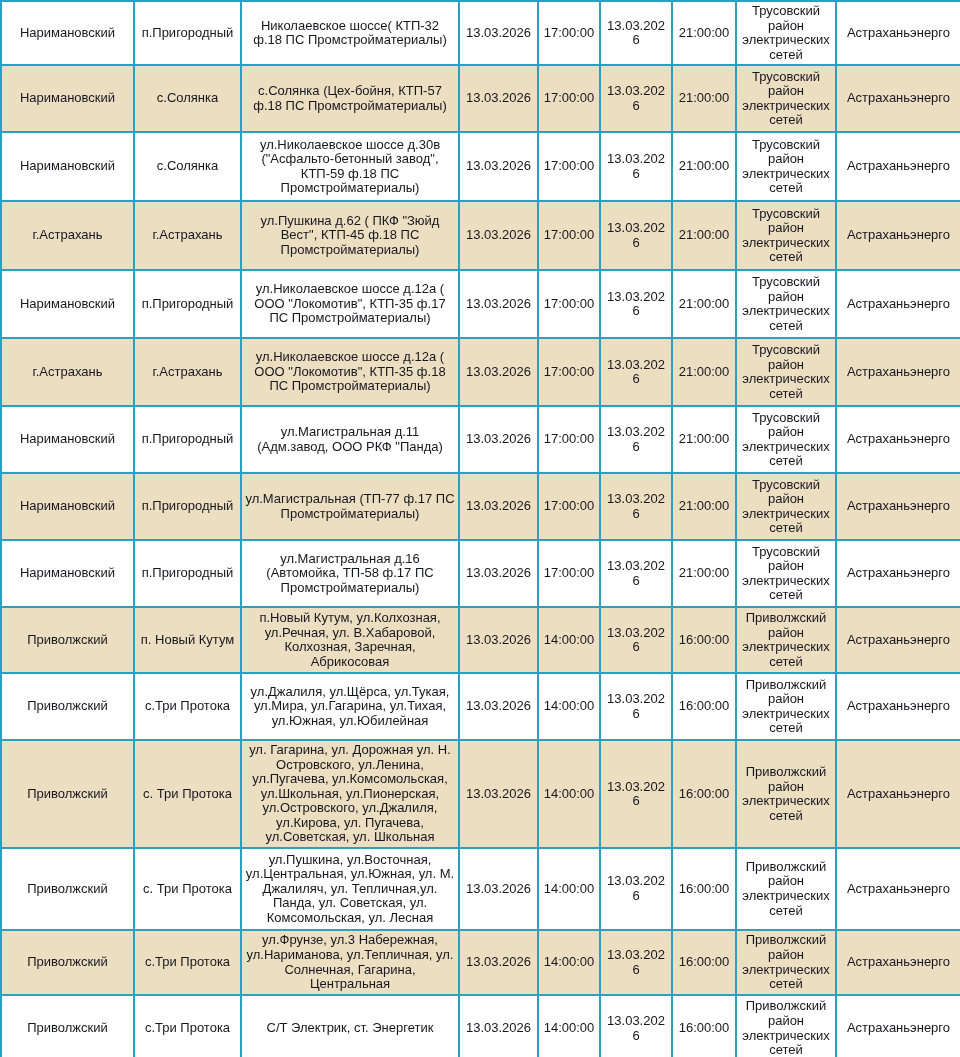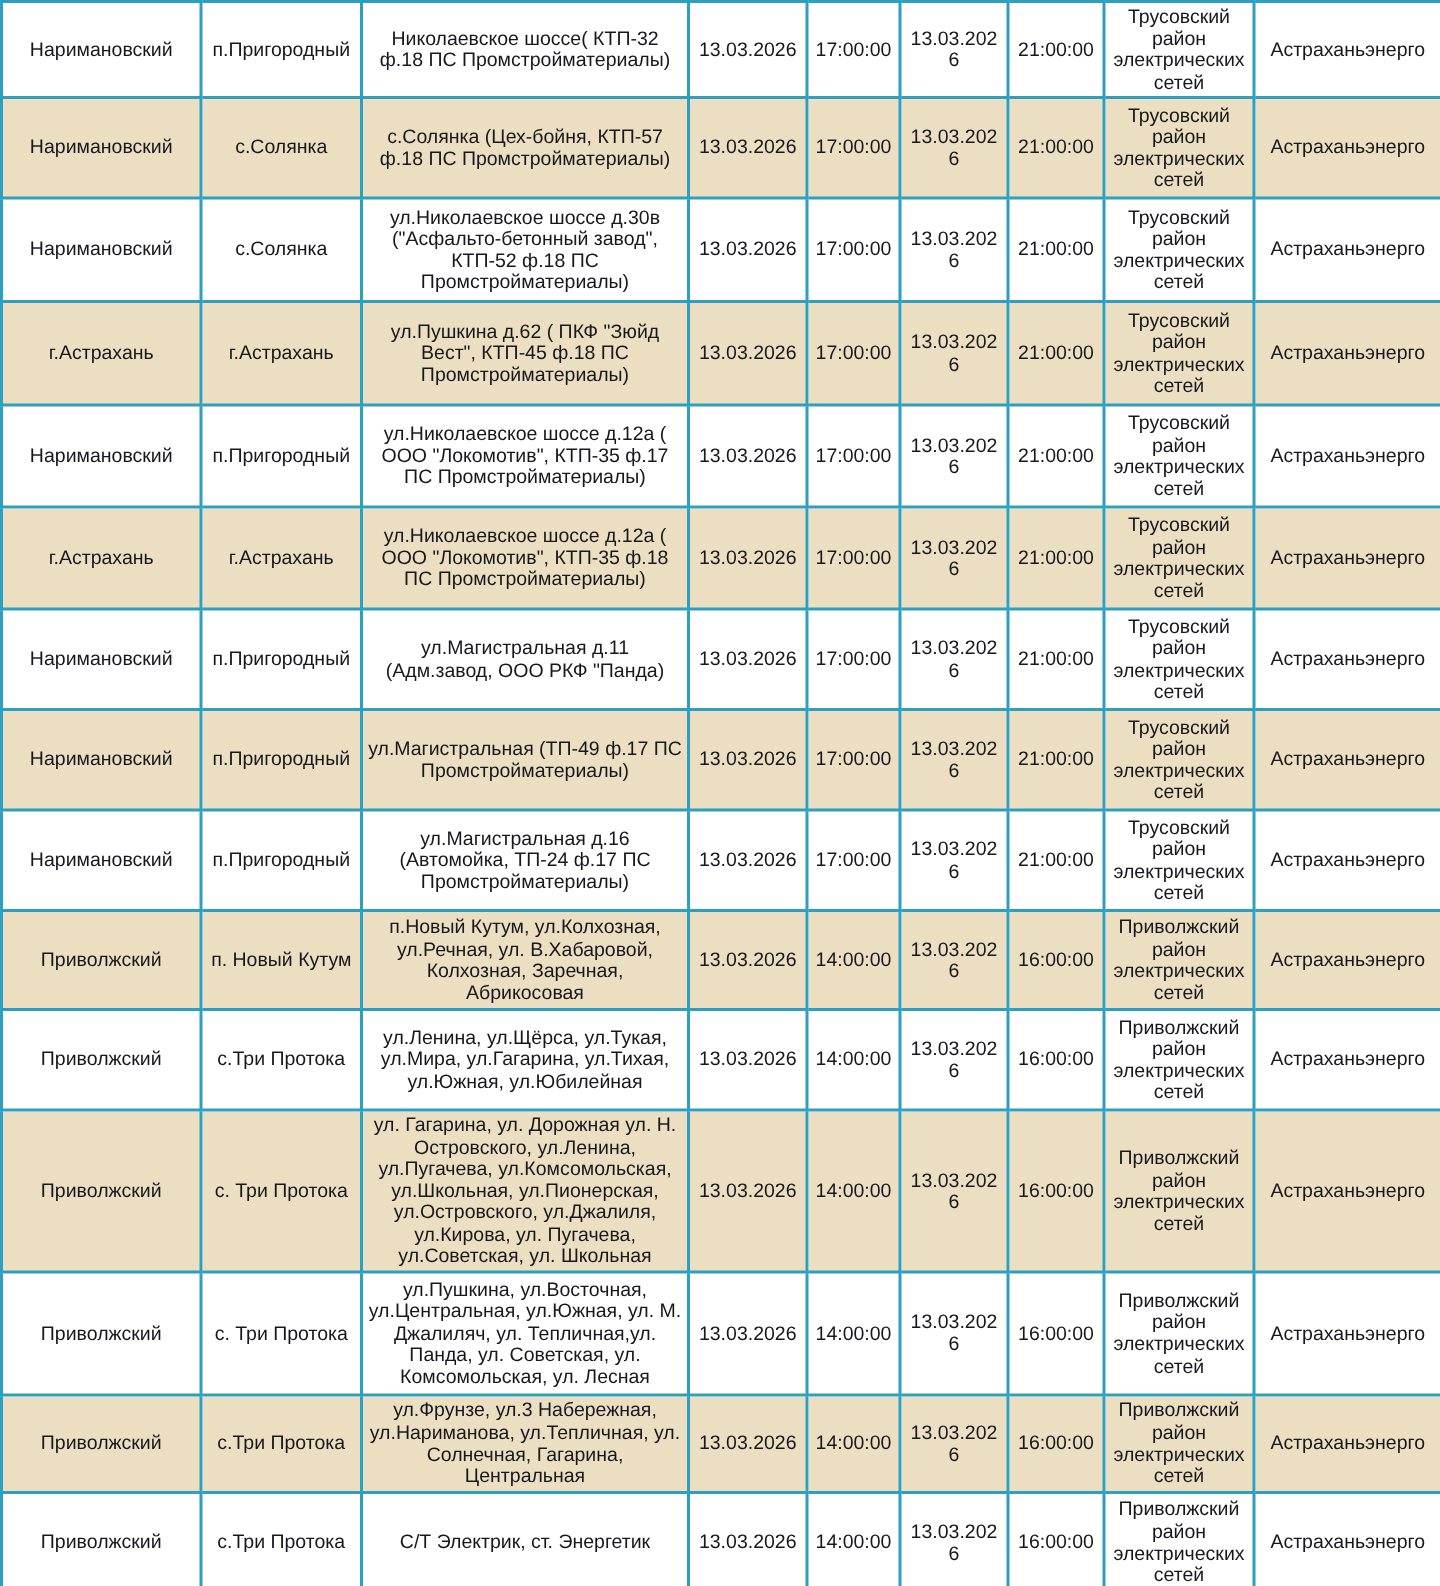--- a/index.html
+++ b/index.html
@@ -82,21 +82,21 @@
         <td data-name="cell-start-date">13.03.2026</td>
         <td data-name="cell-start-time">17:00:00</td>
         <td data-name="cell-end-date">13.03.2026</td>
         <td data-name="cell-end-time">21:00:00</td>
         <td data-name="cell-org">Трусовский район электрических сетей</td>
         <td data-name="cell-company">Астраханьэнерго</td>
       </tr>
       <tr data-name="table-row">
         <td data-name="cell-district">Наримановский</td>
         <td data-name="cell-settlement">с.Солянка</td>
-        <td data-name="cell-address">ул.Николаевское шоссе д.30в ("Асфальто-бетонный завод", КТП-52 ф.18 ПС Промстройматериалы)</td>
+        <td data-name="cell-address">ул.Николаевское шоссе д.30в ("Асфальто-бетонный завод", КТП-59 ф.18 ПС Промстройматериалы)</td>
         <td data-name="cell-start-date">13.03.2026</td>
         <td data-name="cell-start-time">17:00:00</td>
         <td data-name="cell-end-date">13.03.2026</td>
         <td data-name="cell-end-time">21:00:00</td>
         <td data-name="cell-org">Трусовский район электрических сетей</td>
         <td data-name="cell-company">Астраханьэнерго</td>
       </tr>
       <tr data-name="table-row" class="alt">
         <td data-name="cell-district">г.Астрахань</td>
         <td data-name="cell-settlement">г.Астрахань</td>
@@ -137,32 +137,32 @@
         <td data-name="cell-start-date">13.03.2026</td>
         <td data-name="cell-start-time">17:00:00</td>
         <td data-name="cell-end-date">13.03.2026</td>
         <td data-name="cell-end-time">21:00:00</td>
         <td data-name="cell-org">Трусовский район электрических сетей</td>
         <td data-name="cell-company">Астраханьэнерго</td>
       </tr>
       <tr data-name="table-row" class="alt">
         <td data-name="cell-district">Наримановский</td>
         <td data-name="cell-settlement">п.Пригородный</td>
-        <td data-name="cell-address">ул.Магистральная (ТП-49 ф.17 ПС Промстройматериалы)</td>
-        <td data-name="cell-start-date">13.03.2026</td>
-        <td data-name="cell-start-time">17:00:00</td>
-        <td data-name="cell-end-date">13.03.2026</td>
-        <td data-name="cell-end-time">21:00:00</td>
-        <td data-name="cell-org">Трусовский район электрических сетей</td>
-        <td data-name="cell-company">Астраханьэнерго</td>
-      </tr>
-      <tr data-name="table-row">
-        <td data-name="cell-district">Наримановский</td>
-        <td data-name="cell-settlement">п.Пригородный</td>
-        <td data-name="cell-address">ул.Магистральная д.16 (Автомойка, ТП-24 ф.17 ПС Промстройматериалы)</td>
+        <td data-name="cell-address">ул.Магистральная (ТП-77 ф.17 ПС Промстройматериалы)</td>
+        <td data-name="cell-start-date">13.03.2026</td>
+        <td data-name="cell-start-time">17:00:00</td>
+        <td data-name="cell-end-date">13.03.2026</td>
+        <td data-name="cell-end-time">21:00:00</td>
+        <td data-name="cell-org">Трусовский район электрических сетей</td>
+        <td data-name="cell-company">Астраханьэнерго</td>
+      </tr>
+      <tr data-name="table-row">
+        <td data-name="cell-district">Наримановский</td>
+        <td data-name="cell-settlement">п.Пригородный</td>
+        <td data-name="cell-address">ул.Магистральная д.16 (Автомойка, ТП-58 ф.17 ПС Промстройматериалы)</td>
         <td data-name="cell-start-date">13.03.2026</td>
         <td data-name="cell-start-time">17:00:00</td>
         <td data-name="cell-end-date">13.03.2026</td>
         <td data-name="cell-end-time">21:00:00</td>
         <td data-name="cell-org">Трусовский район электрических сетей</td>
         <td data-name="cell-company">Астраханьэнерго</td>
       </tr>
       <tr data-name="table-row" class="alt">
         <td data-name="cell-district">Приволжский</td>
         <td data-name="cell-settlement">п. Новый Кутум</td>
@@ -170,21 +170,21 @@
         <td data-name="cell-start-date">13.03.2026</td>
         <td data-name="cell-start-time">14:00:00</td>
         <td data-name="cell-end-date">13.03.2026</td>
         <td data-name="cell-end-time">16:00:00</td>
         <td data-name="cell-org">Приволжский район электрических сетей</td>
         <td data-name="cell-company">Астраханьэнерго</td>
       </tr>
       <tr data-name="table-row">
         <td data-name="cell-district">Приволжский</td>
         <td data-name="cell-settlement">с.Три Протока</td>
-        <td data-name="cell-address">ул.Ленина, ул.Щёрса, ул.Тукая, ул.Мира, ул.Гагарина, ул.Тихая, ул.Южная, ул.Юбилейная</td>
+        <td data-name="cell-address">ул.Джалиля, ул.Щёрса, ул.Тукая, ул.Мира, ул.Гагарина, ул.Тихая, ул.Южная, ул.Юбилейная</td>
         <td data-name="cell-start-date">13.03.2026</td>
         <td data-name="cell-start-time">14:00:00</td>
         <td data-name="cell-end-date">13.03.2026</td>
         <td data-name="cell-end-time">16:00:00</td>
         <td data-name="cell-org">Приволжский район электрических сетей</td>
         <td data-name="cell-company">Астраханьэнерго</td>
       </tr>
       <tr data-name="table-row" class="alt">
         <td data-name="cell-district">Приволжский</td>
         <td data-name="cell-settlement">с. Три Протока</td>

